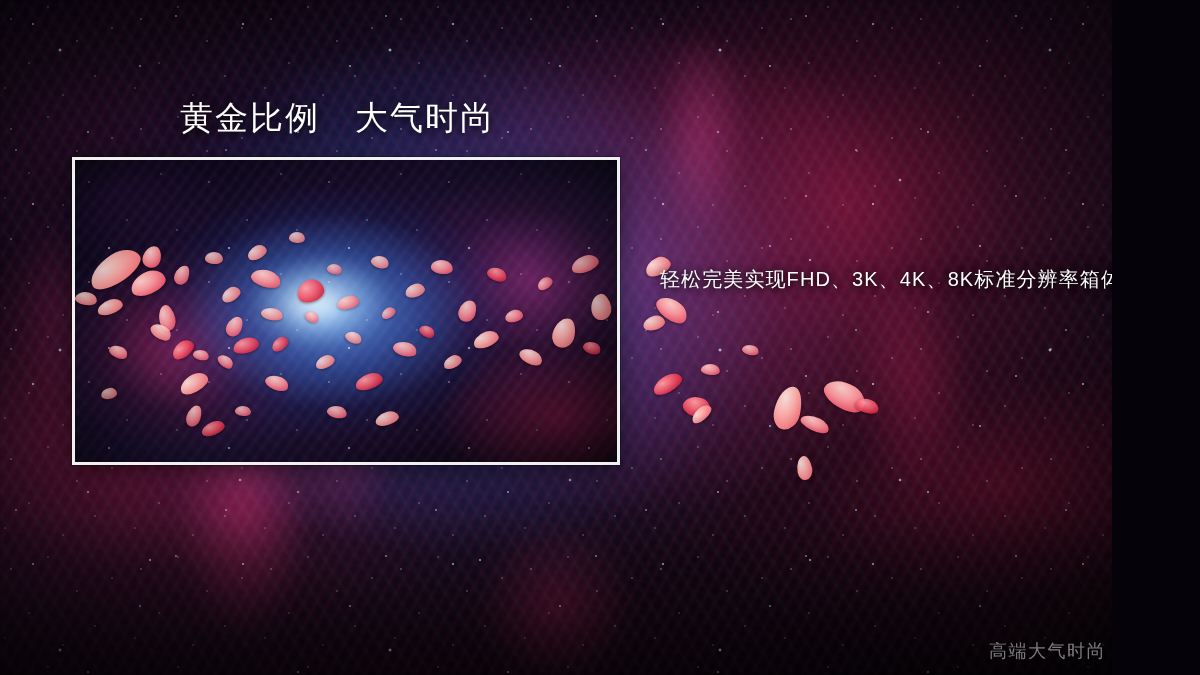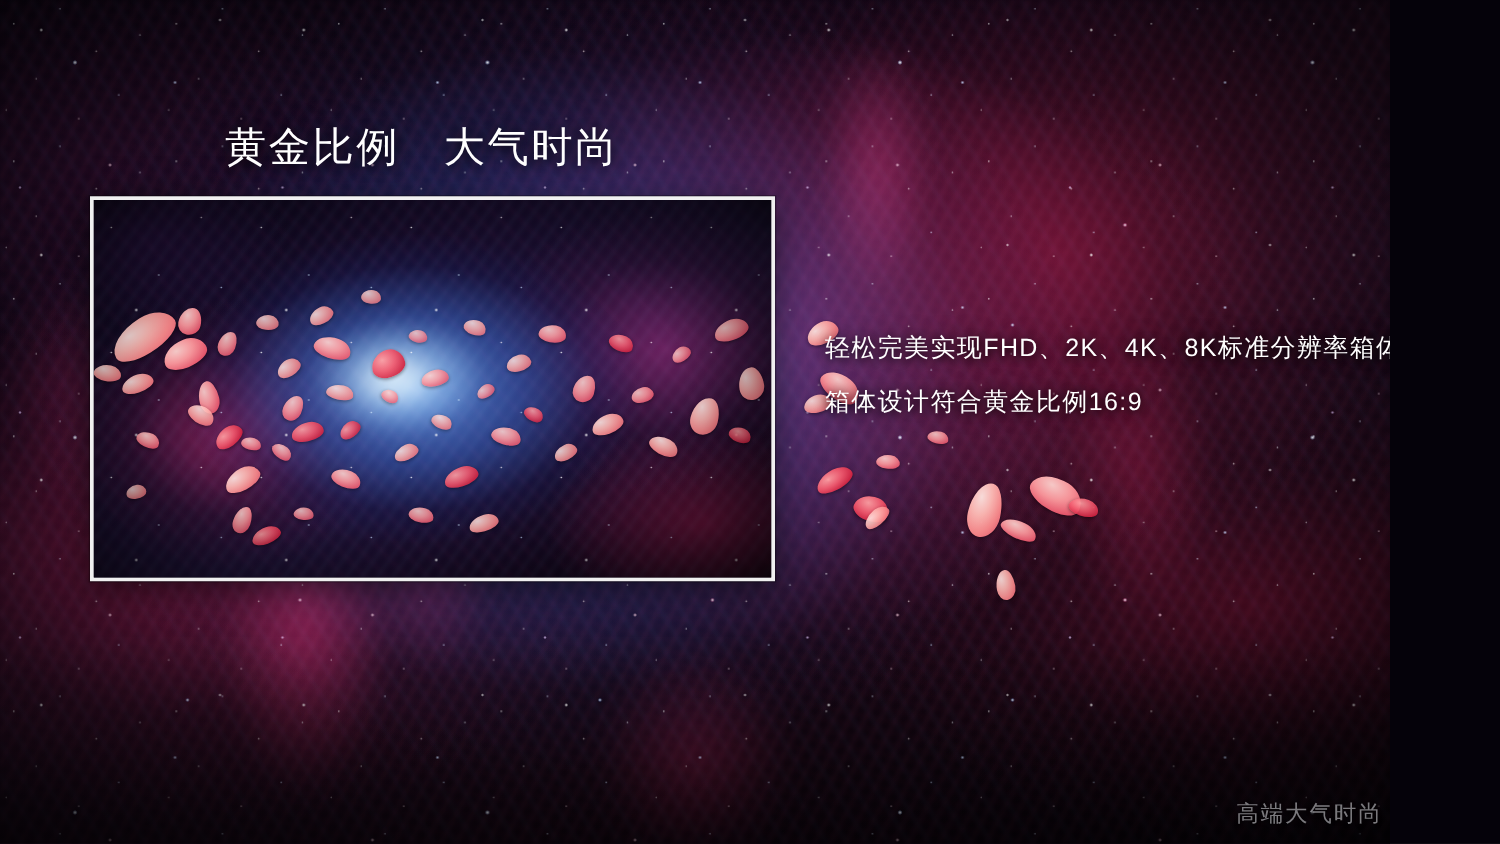--- a/index.html
+++ b/index.html
@@ -249,19 +249,18 @@
           <div class="petal p-lt" style="left: 516px; top: 134px; width: 20px; height: 26px; opacity: 0.9; transform: rotate(-10deg); box-shadow: rgba(0, 0, 0, 0.45) 0px 1px 3px;"></div>
           <div class="petal p-md" style="left: 252px; top: 246px; width: 20px; height: 12px; opacity: 0.84; transform: rotate(14deg); box-shadow: rgba(0, 0, 0, 0.45) 0px 1px 3px;"></div>
           <div class="petal p-lt" style="left: 300px; top: 252px; width: 24px; height: 13px; opacity: 0.86; transform: rotate(-16deg); box-shadow: rgba(0, 0, 0, 0.45) 0px 1px 3px;"></div>
           <div class="petal p-md" style="left: 160px; top: 246px; width: 16px; height: 10px; opacity: 0.8; transform: rotate(8deg); box-shadow: rgba(0, 0, 0, 0.45) 0px 1px 3px;"></div>
         </div>
       <div class="ph-layer" id="ph-vignette"></div>
     </div>
   </div>
 
   <div id="body-text">
-    <div class="body-line">轻松完美实现FHD、2K、4K、8K标准分辨率箱体</div>
-    <div class="body-line">箱体设计符合黄金比例16:9</div>
+    <div class="body-line">轻松完美实现FHD、3K、4K、8K标准分辨率箱体</div>
   </div>
 
   <div id="watermark">高端大气时尚</div>
 
 </div>
 
 </body></html>

